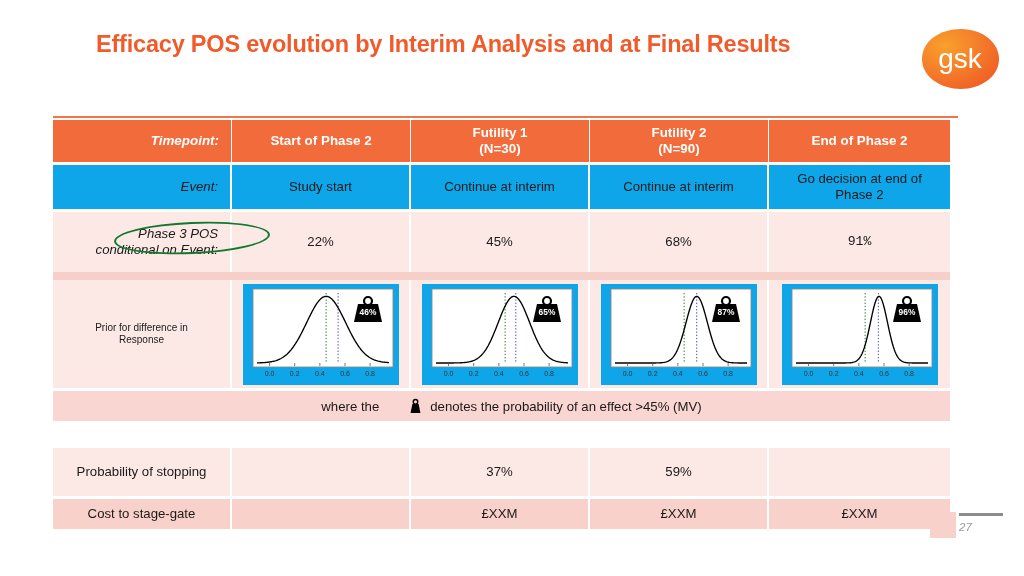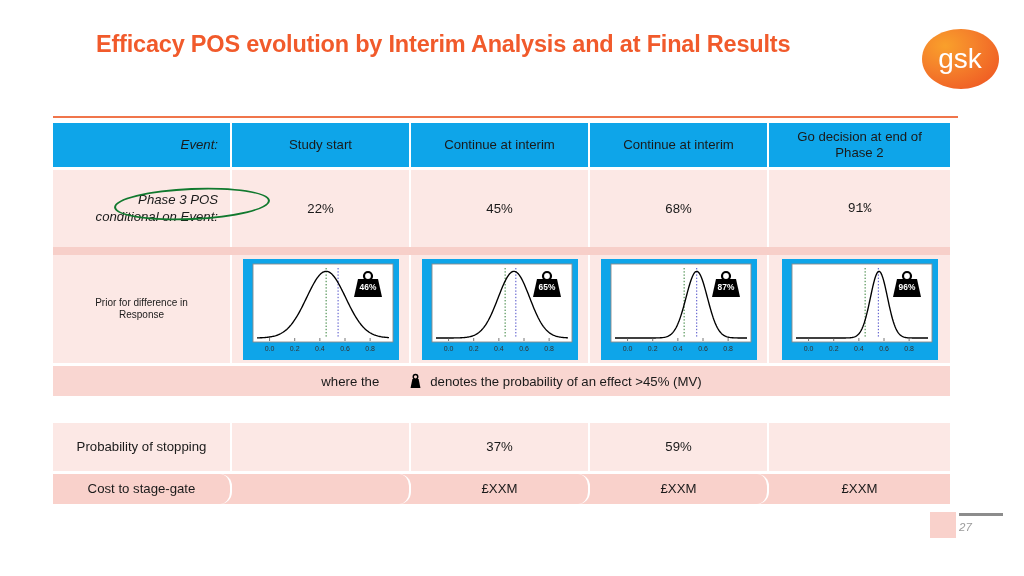--- a/index.html
+++ b/index.html
@@ -57,21 +57,21 @@
   
   .sep{height:3px;background:#ffffff;width:100%;}
   .sepband{height:8px;background:#F7CFC9;width:100%;}
 
   
   .row-event{height:44px;background:#0ea5e9;}
   .row-event .cell{border-right:2px solid #ffffff;}
   .row-event .cell:last-child{border-right:none;}
   .row-event .c0{justify-content:flex-end;text-align:right;font-style:italic;padding-right:12px;}
 
-  .row-pos{height:77px;background:#FCE8E5;}
+  .row-pos{height:60px;background:#FCE8E5;}
   .row-pos .cell{border-right:2px solid #ffffff;}
   .row-pos .cell:last-child{border-right:none;font-family:Liberation Mono, monospace;}
   .row-pos .c0{
     justify-content:flex-end;text-align:right;font-style:italic;
     padding-right:12px;position:relative;
   }
   .poslabel{position:relative;display:inline-block;line-height:1.25;}
   .ellipse{
     position:absolute;left:18px;top:-4px;width:152px;height:28px;
     border:2.4px solid #11792E;border-radius:50%;
@@ -88,21 +88,21 @@
     width:100%;display:flex;align-items:center;justify-content:center;
     font-size:13.2px;color:#1a1a1a;gap:6px;
   }
   .row-note .notecell .pre{margin-right:22px;margin-left:20px;}
 
   .row-stop{height:48px;background:#FCE8E5;margin-top:24px;}
   .row-stop .cell{border-right:2px solid #ffffff;}
   .row-stop .cell:last-child{border-right:none;}
 
   .row-cost{height:30px;background:#F9D1CB;}
-  .row-cost .cell{border-right:2px solid #ffffff;border-radius:12px;}
+  .row-cost .cell{border-right:2px solid #ffffff;}
   .row-cost .cell:last-child{border-right:none;}
 
   
   .chartbox{
     width:100%;height:100%;
     display:flex;align-items:center;justify-content:center;
   }
   .chartpanel{background:#0ea5e9;padding:3px 4px 2px 4px;}
   .chartpanel svg{display:block;}
 
@@ -141,20 +141,41 @@
                M40 2 C30 2 8 6 6 26 C5 40 18 58 40 59 C58 60 76 48 77 30 C78 14 58 2 40 2 Z" fill="url(#gskgrad)"></path>
       <path d="M41 1 C63 1 79 15 79 31 C79 49 60 61 41 61 C21 61 2 49 2 31 C2 13 20 1 41 1 Z" fill="url(#gskgrad)"></path>
       <text x="40" y="40" text-anchor="middle" font-family="'Liberation Sans', sans-serif" font-size="28" fill="#ffffff">gsk</text>
     </svg>
   </div>
 
   <div class="toprule"></div>
 
   <div class="table">
 
+    <div class="row row-head">
+      <div class="cell c0">Timepoint:</div>
+      <div class="cell c1">
+        <span>Start of Phase 2</span>
+      </div>
+      <div class="cell c2">
+        <div>
+          <div>Futility 1</div>
+          <div>(N=30)</div>
+        </div>
+      </div>
+      <div class="cell c3">
+        <div>
+          <div>Futility 2</div>
+          <div>(N=90)</div>
+        </div>
+      </div>
+      <div class="cell c4">
+        <span>End of Phase 2</span>
+      </div>
+    </div>
 
     <div class="sep"></div>
 
     <div class="row row-event">
       <div class="cell c0">Event:</div>
       <div class="cell c1">Study start</div>
       <div class="cell c2">Continue at interim</div>
       <div class="cell c3">Continue at interim</div>
       <div class="cell c4">
         <div>

